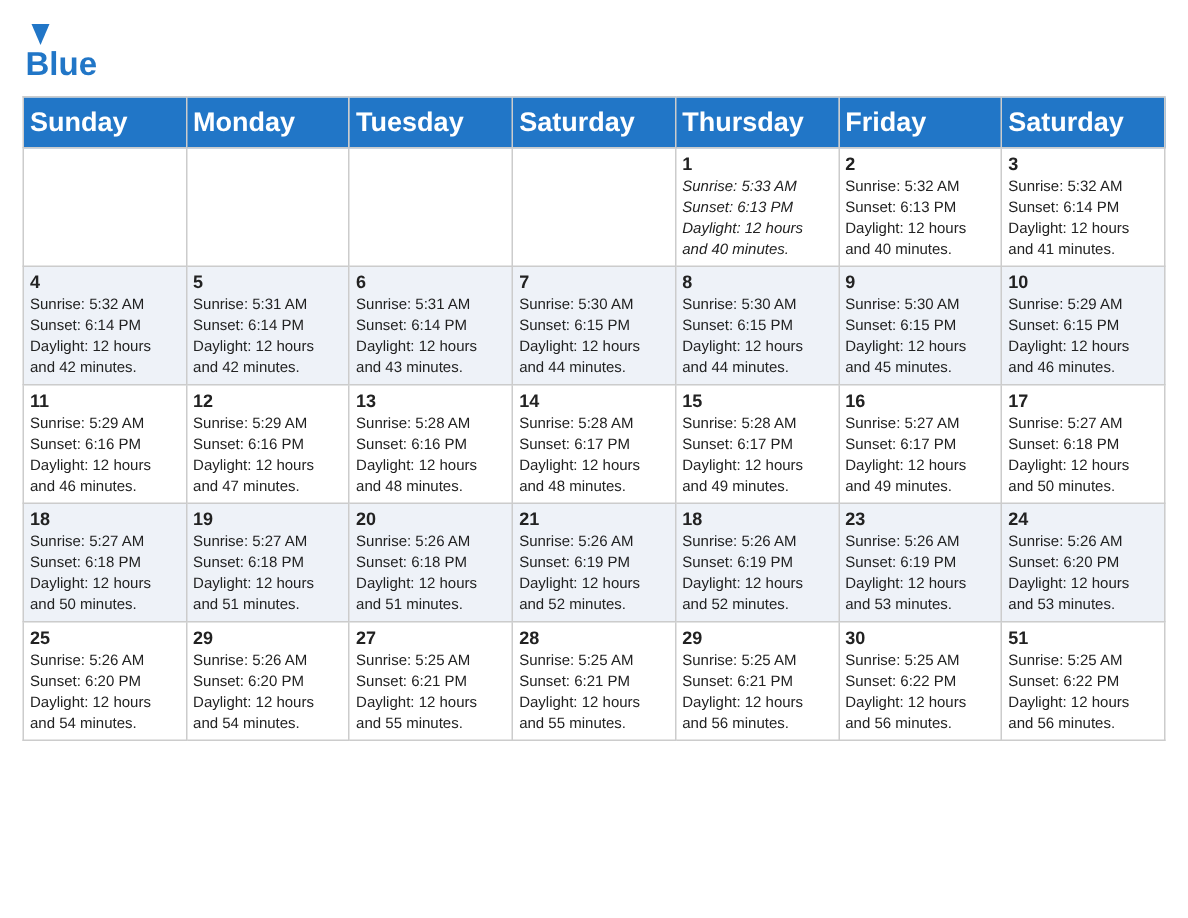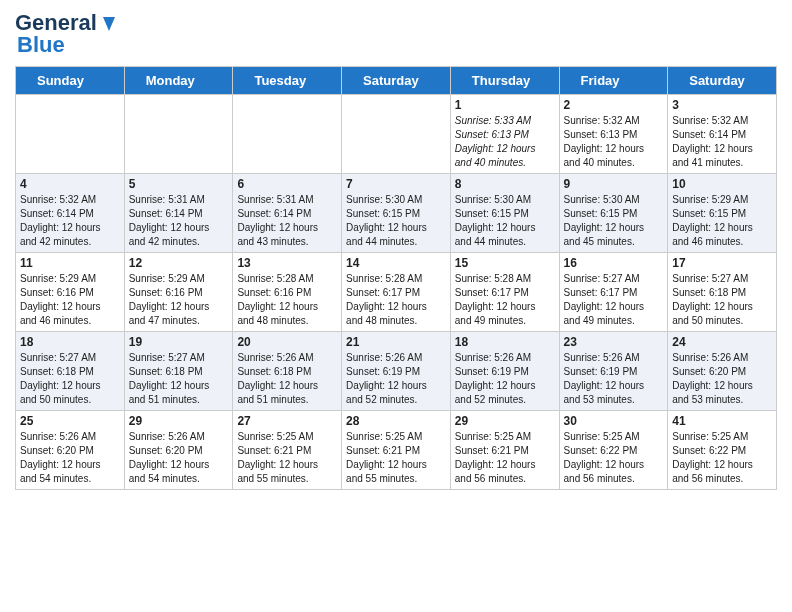--- a/index.html
+++ b/index.html
@@ -5,35 +5,34 @@
     * { box-sizing: border-box; margin: 0; padding: 0; }
     body { font-family: Arial, sans-serif; background: #fff; width: 792px; min-height: 612px; }
     .page { width: 792px; padding: 10px 15px; }
     .header { display: flex; justify-content: space-between; align-items: flex-start; margin-bottom: 8px; }
     .logo { display: flex; flex-direction: column; align-items: flex-start; }
     .logo-icon { display: flex; align-items: center; }
     .title-area { text-align: right; }
     .month-title { font-size: 36px; font-weight: bold; color: #1a3a5c; }
     .location { font-size: 16px; color: #333; }
     table { width: 100%; border-collapse: collapse; }
-    th { background-color: #2176c7; color: white; font-size: 13px; font-weight: bold; padding: 6px 21px; text-align: left; border: 1px solid #ccc; }
+    th { background-color: #2176c7; color: white; font-size: 18px; font-weight: bold; padding: 6px 4px; text-align: left; border: 1px solid #ccc; }
     td { border: 1px solid #ccc; vertical-align: top; padding: 3px 4px; font-size: 10.5px; color: #222; width: calc(100%/7); }
     .day-num { font-weight: bold; font-size: 12px; margin-bottom: 2px; }
     .day-info { font-size: 10px; line-height: 1.4; }
     tr.row-alt td { background-color: #eef2f8; }
     tr.row-norm td { background-color: #fff; }
   </style>
 </head>
 <body>
 
 <div class="page">
   <div class="header">
     <div class="logo">
       <div class="logo-icon">
-        <span style="font-size:22px;font-weight:bold;color:#1a3a5c;">General</span>
         <svg width="22" height="22" viewBox="0 0 22 22" style="margin-left:1px;margin-top:2px;">
           <polygon points="5,4 17,4 11,18" fill="#2176c7"></polygon>
         </svg>
       </div>
       <span style="font-size:22px;font-weight:bold;color:#2176c7;margin-top:-4px;padding-left:2px;text-align:center;">Blue</span>
     </div>
   </div>
 
   <table>
     <thead>
@@ -265,21 +264,21 @@
 and 56 minutes.</div>
           </td>
           <td>
             <div class="day-num">30</div>
             <div class="day-info" style="white-space: pre-line;">Sunrise: 5:25 AM
 Sunset: 6:22 PM
 Daylight: 12 hours
 and 56 minutes.</div>
           </td>
           <td>
-            <div class="day-num">41</div>
+            <div class="day-num">51</div>
             <div class="day-info" style="white-space: pre-line;">Sunrise: 5:25 AM
 Sunset: 6:22 PM
 Daylight: 12 hours
 and 56 minutes.</div>
           </td>
         </tr>
       </tbody>
   </table>
 </div>
 

